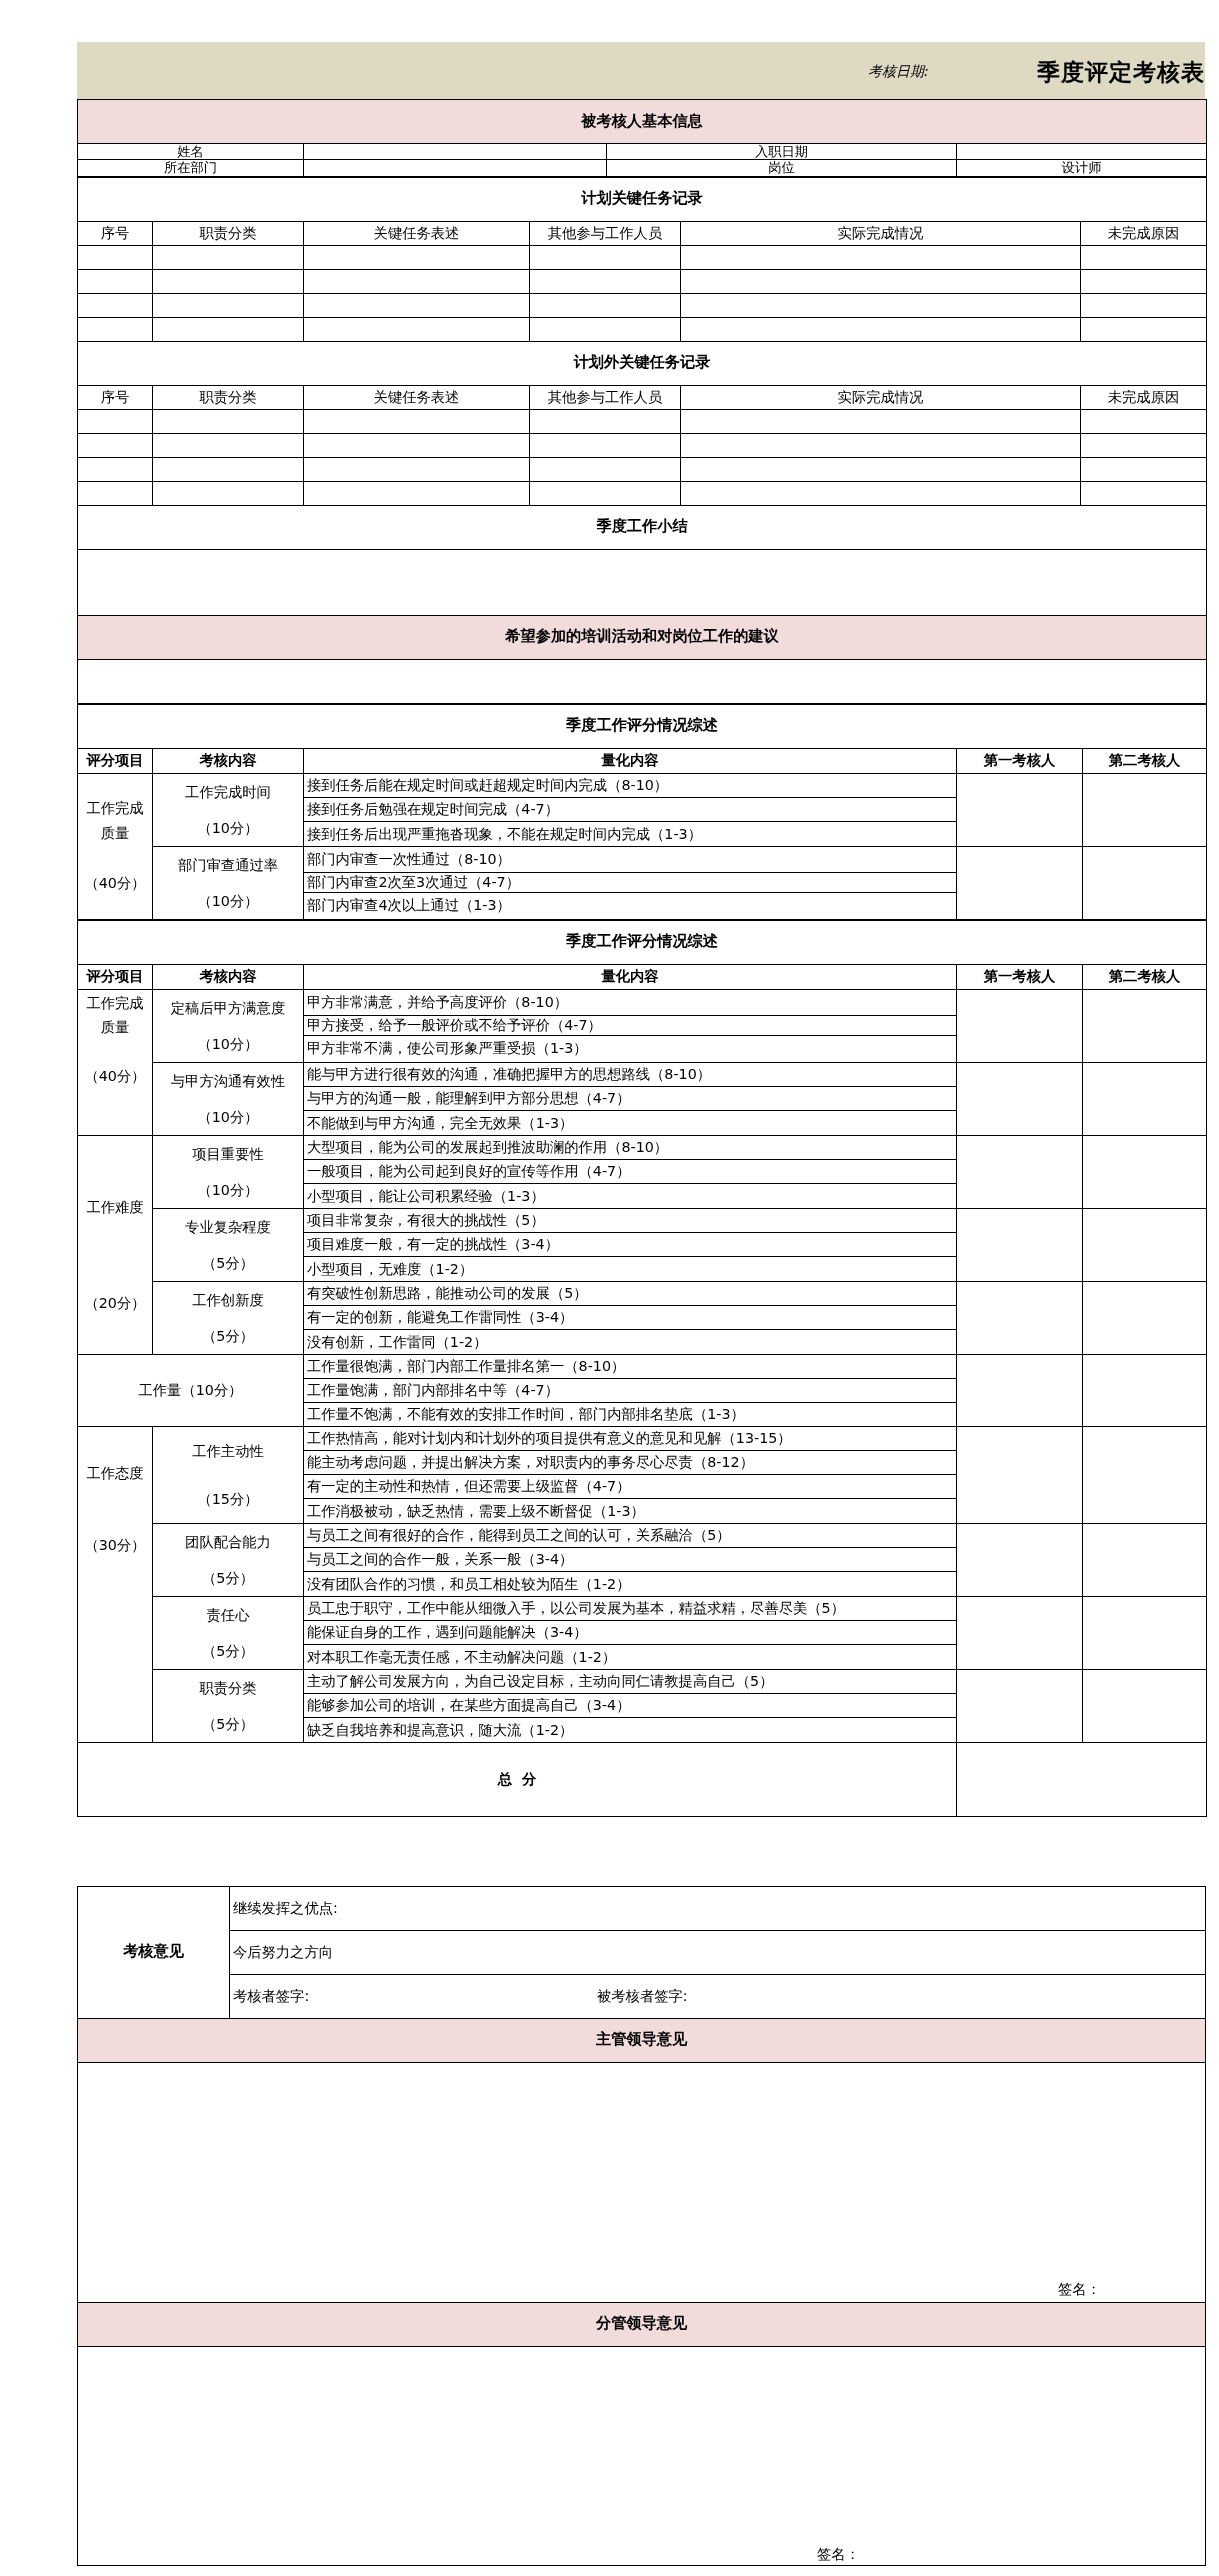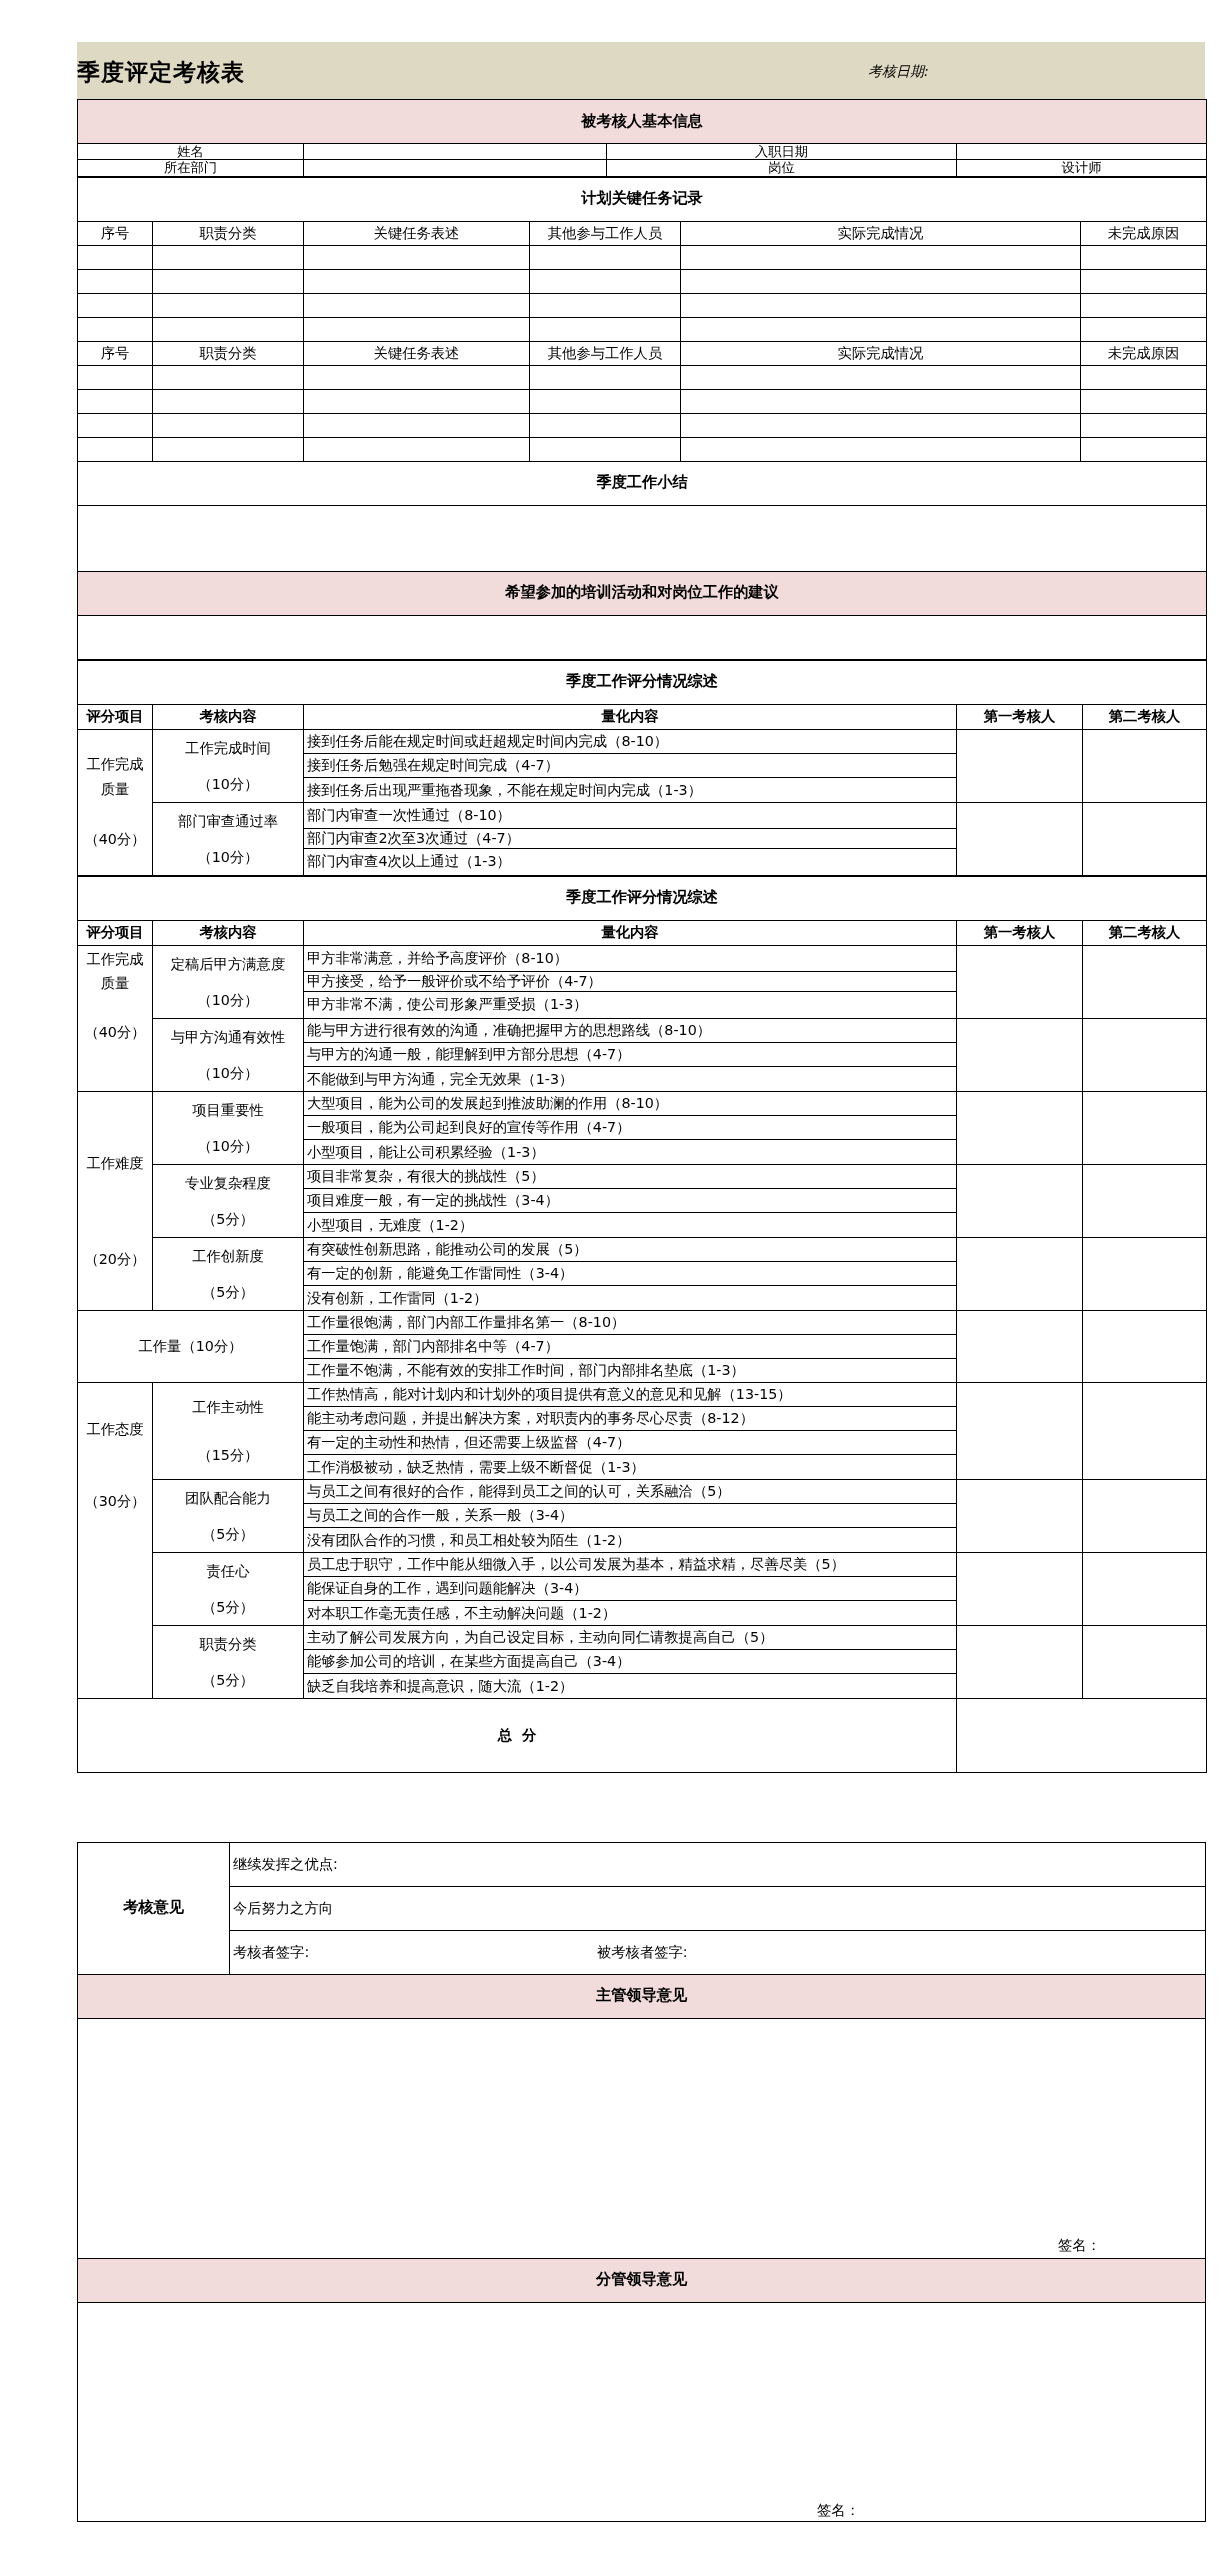--- a/index.html
+++ b/index.html
@@ -7,21 +7,21 @@
   body { position: relative; font-family: "DejaVu Sans", "Liberation Sans", sans-serif; color: #000; font-size: 14.3px; }
   .sheet { position: absolute; left: 77px; top: 42px; width: 1128px; }
   table { border-collapse: collapse; width: 1128px; table-layout: fixed; }
   td { border: 1.4px solid #000; padding: 0 2.9px; vertical-align: middle; overflow: hidden; white-space: nowrap; line-height: 1.15; }
   .c { text-align: center; }
   .l { text-align: left; }
   .b { font-weight: bold; }
   .pink { background: #f2dcdb; }
   .sec { font-weight: bold; text-align: center; font-size: 15.2px; }
   .title-bar { background: #ddd9c3; height: 57px; position: relative; border: none; }
-  .title-bar .t { position: absolute; left: 0; width: 1128px; top: 15.2px; text-align: left; font-size: 23px; font-weight: bold; letter-spacing: 1px; }
+  .title-bar .t { position: absolute; left: 0; width: 1128px; top: 15.2px; text-align: right; font-size: 23px; font-weight: bold; letter-spacing: 1px; }
   .title-bar .d { position: absolute; left: 791px; top: 21px; font-size: 14px; font-style: italic; }
   .h17 td { height: 16px; font-size: 13.3px; }
   .h25 td { height: 24px; }
   .h26 td { height: 25px; }
 </style>
 </head>
 <body>
 
 <div class="sheet">
 
@@ -103,20 +103,23 @@
         </tr>
     <tr class="h25">
           <td></td>
           <td></td>
           <td></td>
           <td></td>
           <td></td>
           <td></td>
         </tr>
 
+    <tr>
+          <td colspan="6" class="sec" style="height:44px">计划外关键任务记录</td>
+        </tr>
     <tr class="h25">
       <td class="c">序号</td>
       <td class="c">职责分类</td>
       <td class="c">关键任务表述</td>
       <td class="c">其他参与工作人员</td>
       <td class="c">实际完成情况</td>
       <td class="c">未完成原因</td>
     </tr>
     <tr class="h25">
           <td></td>

